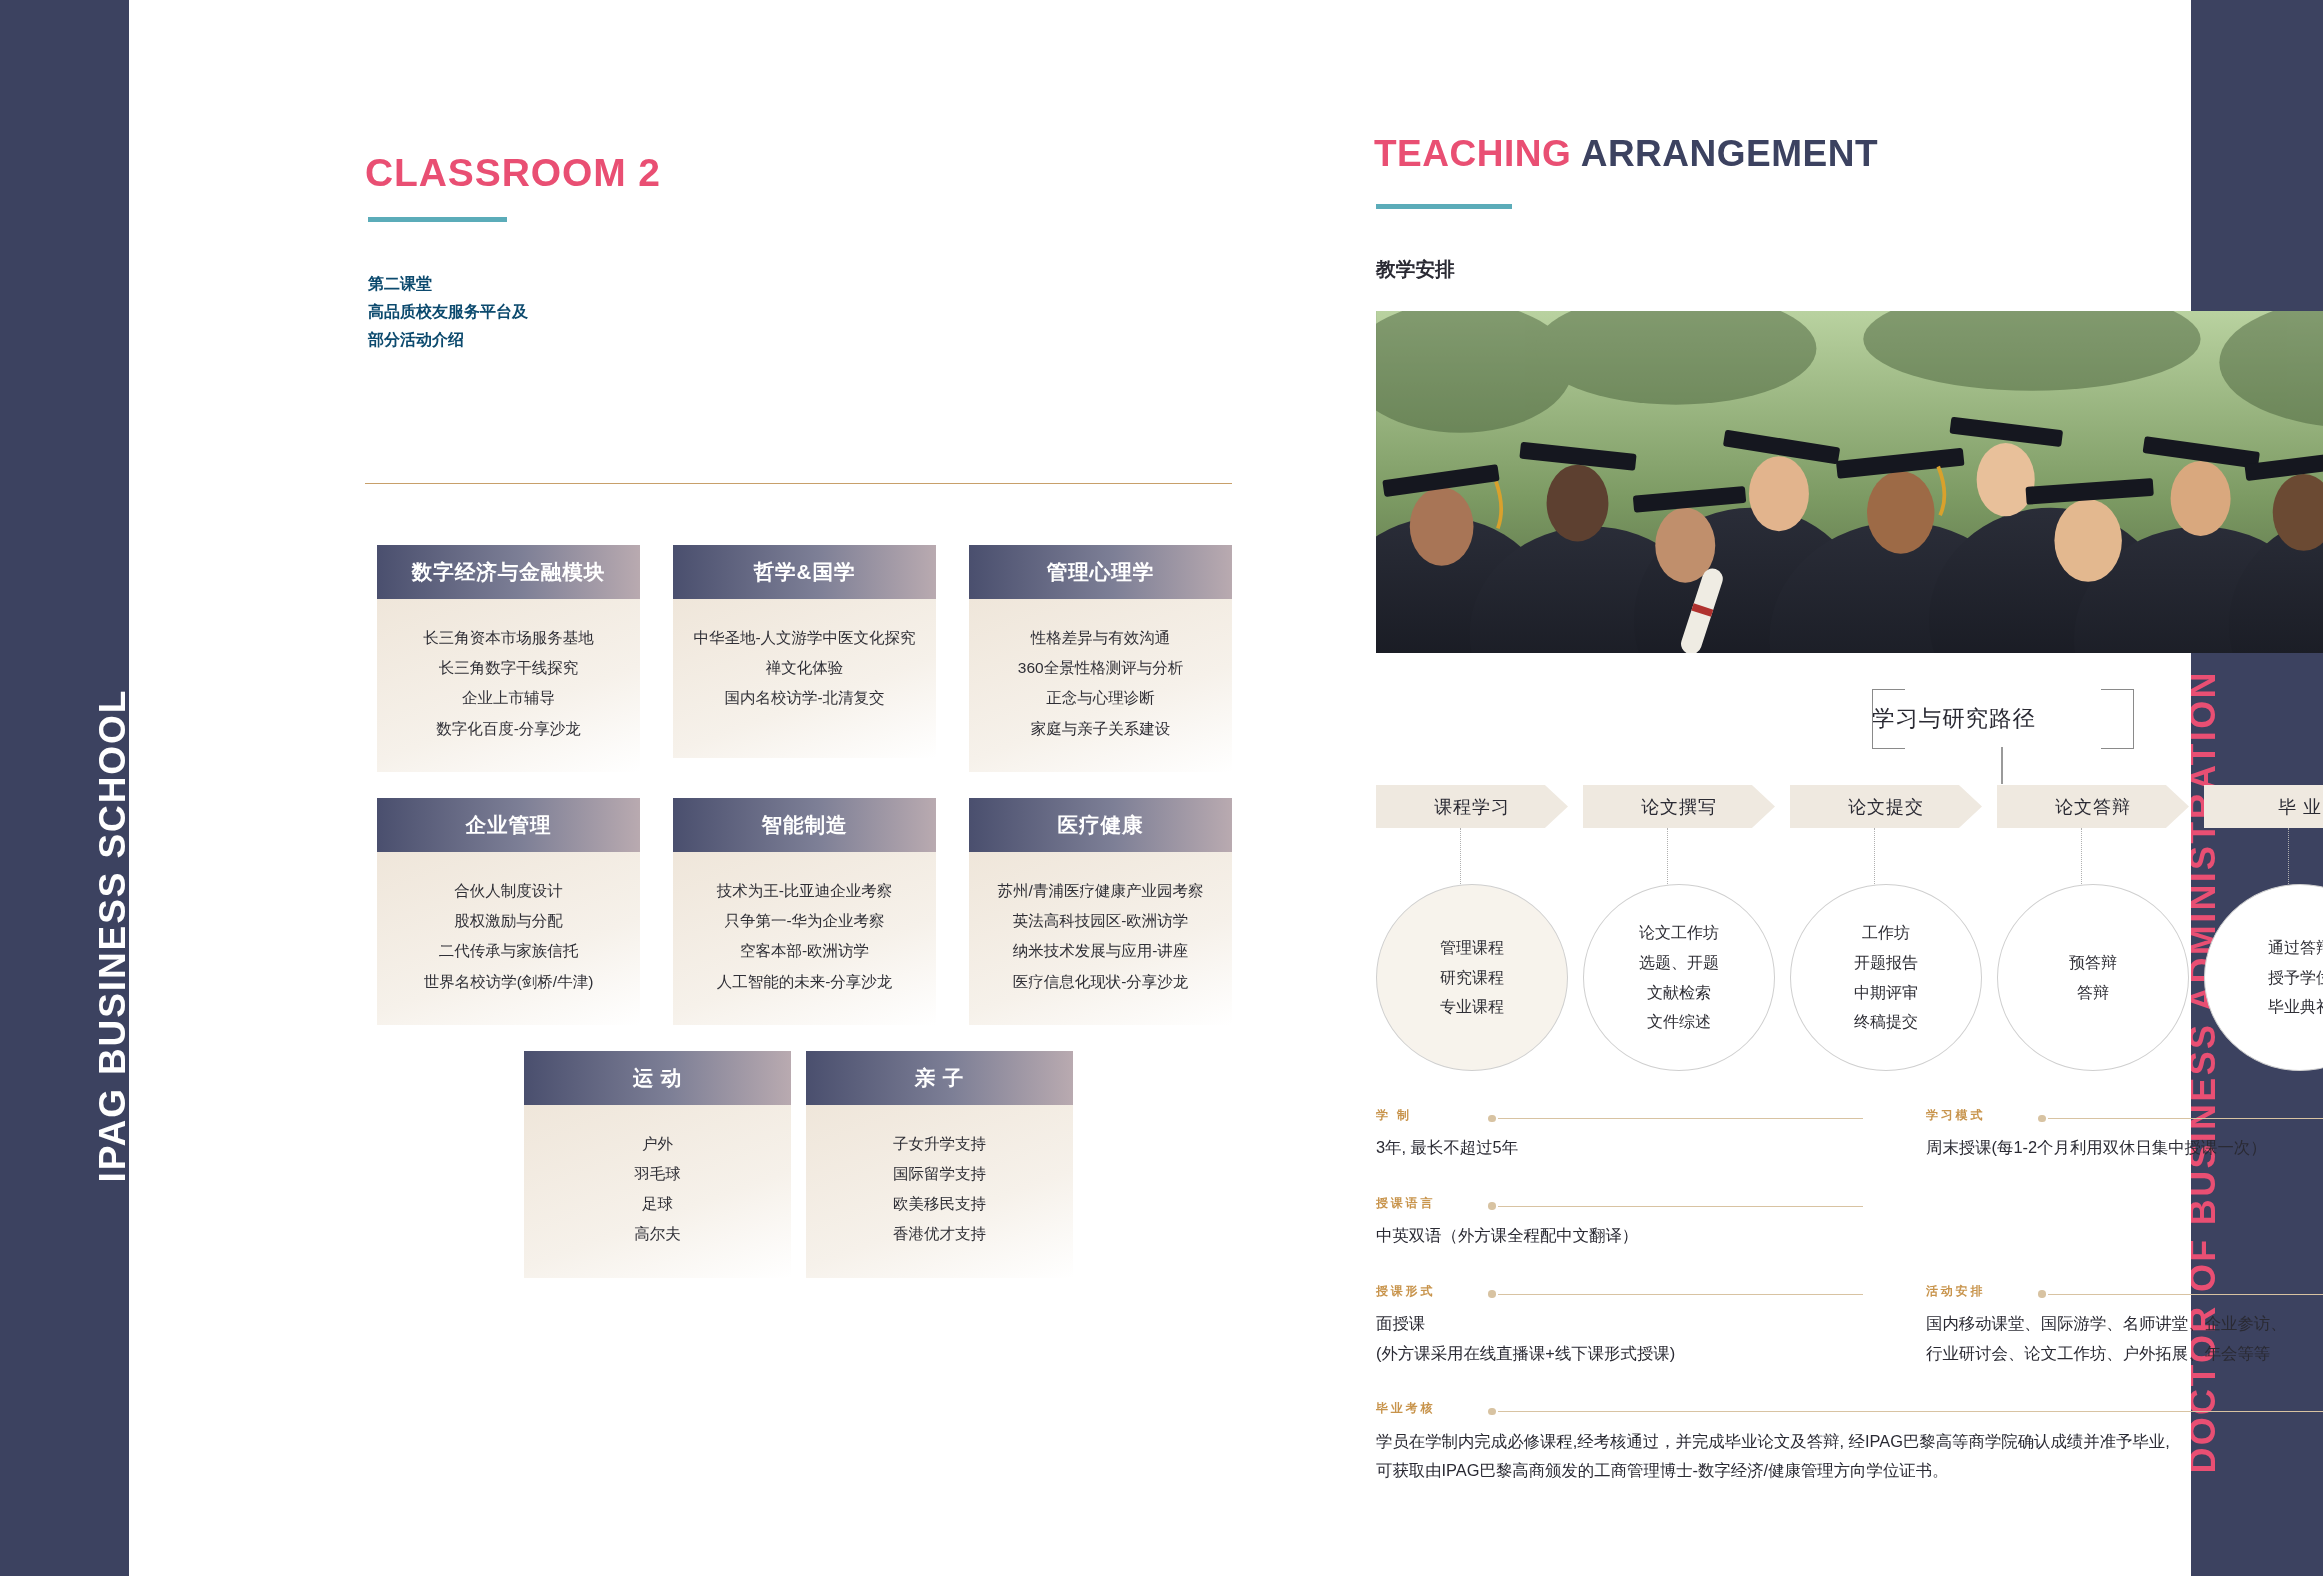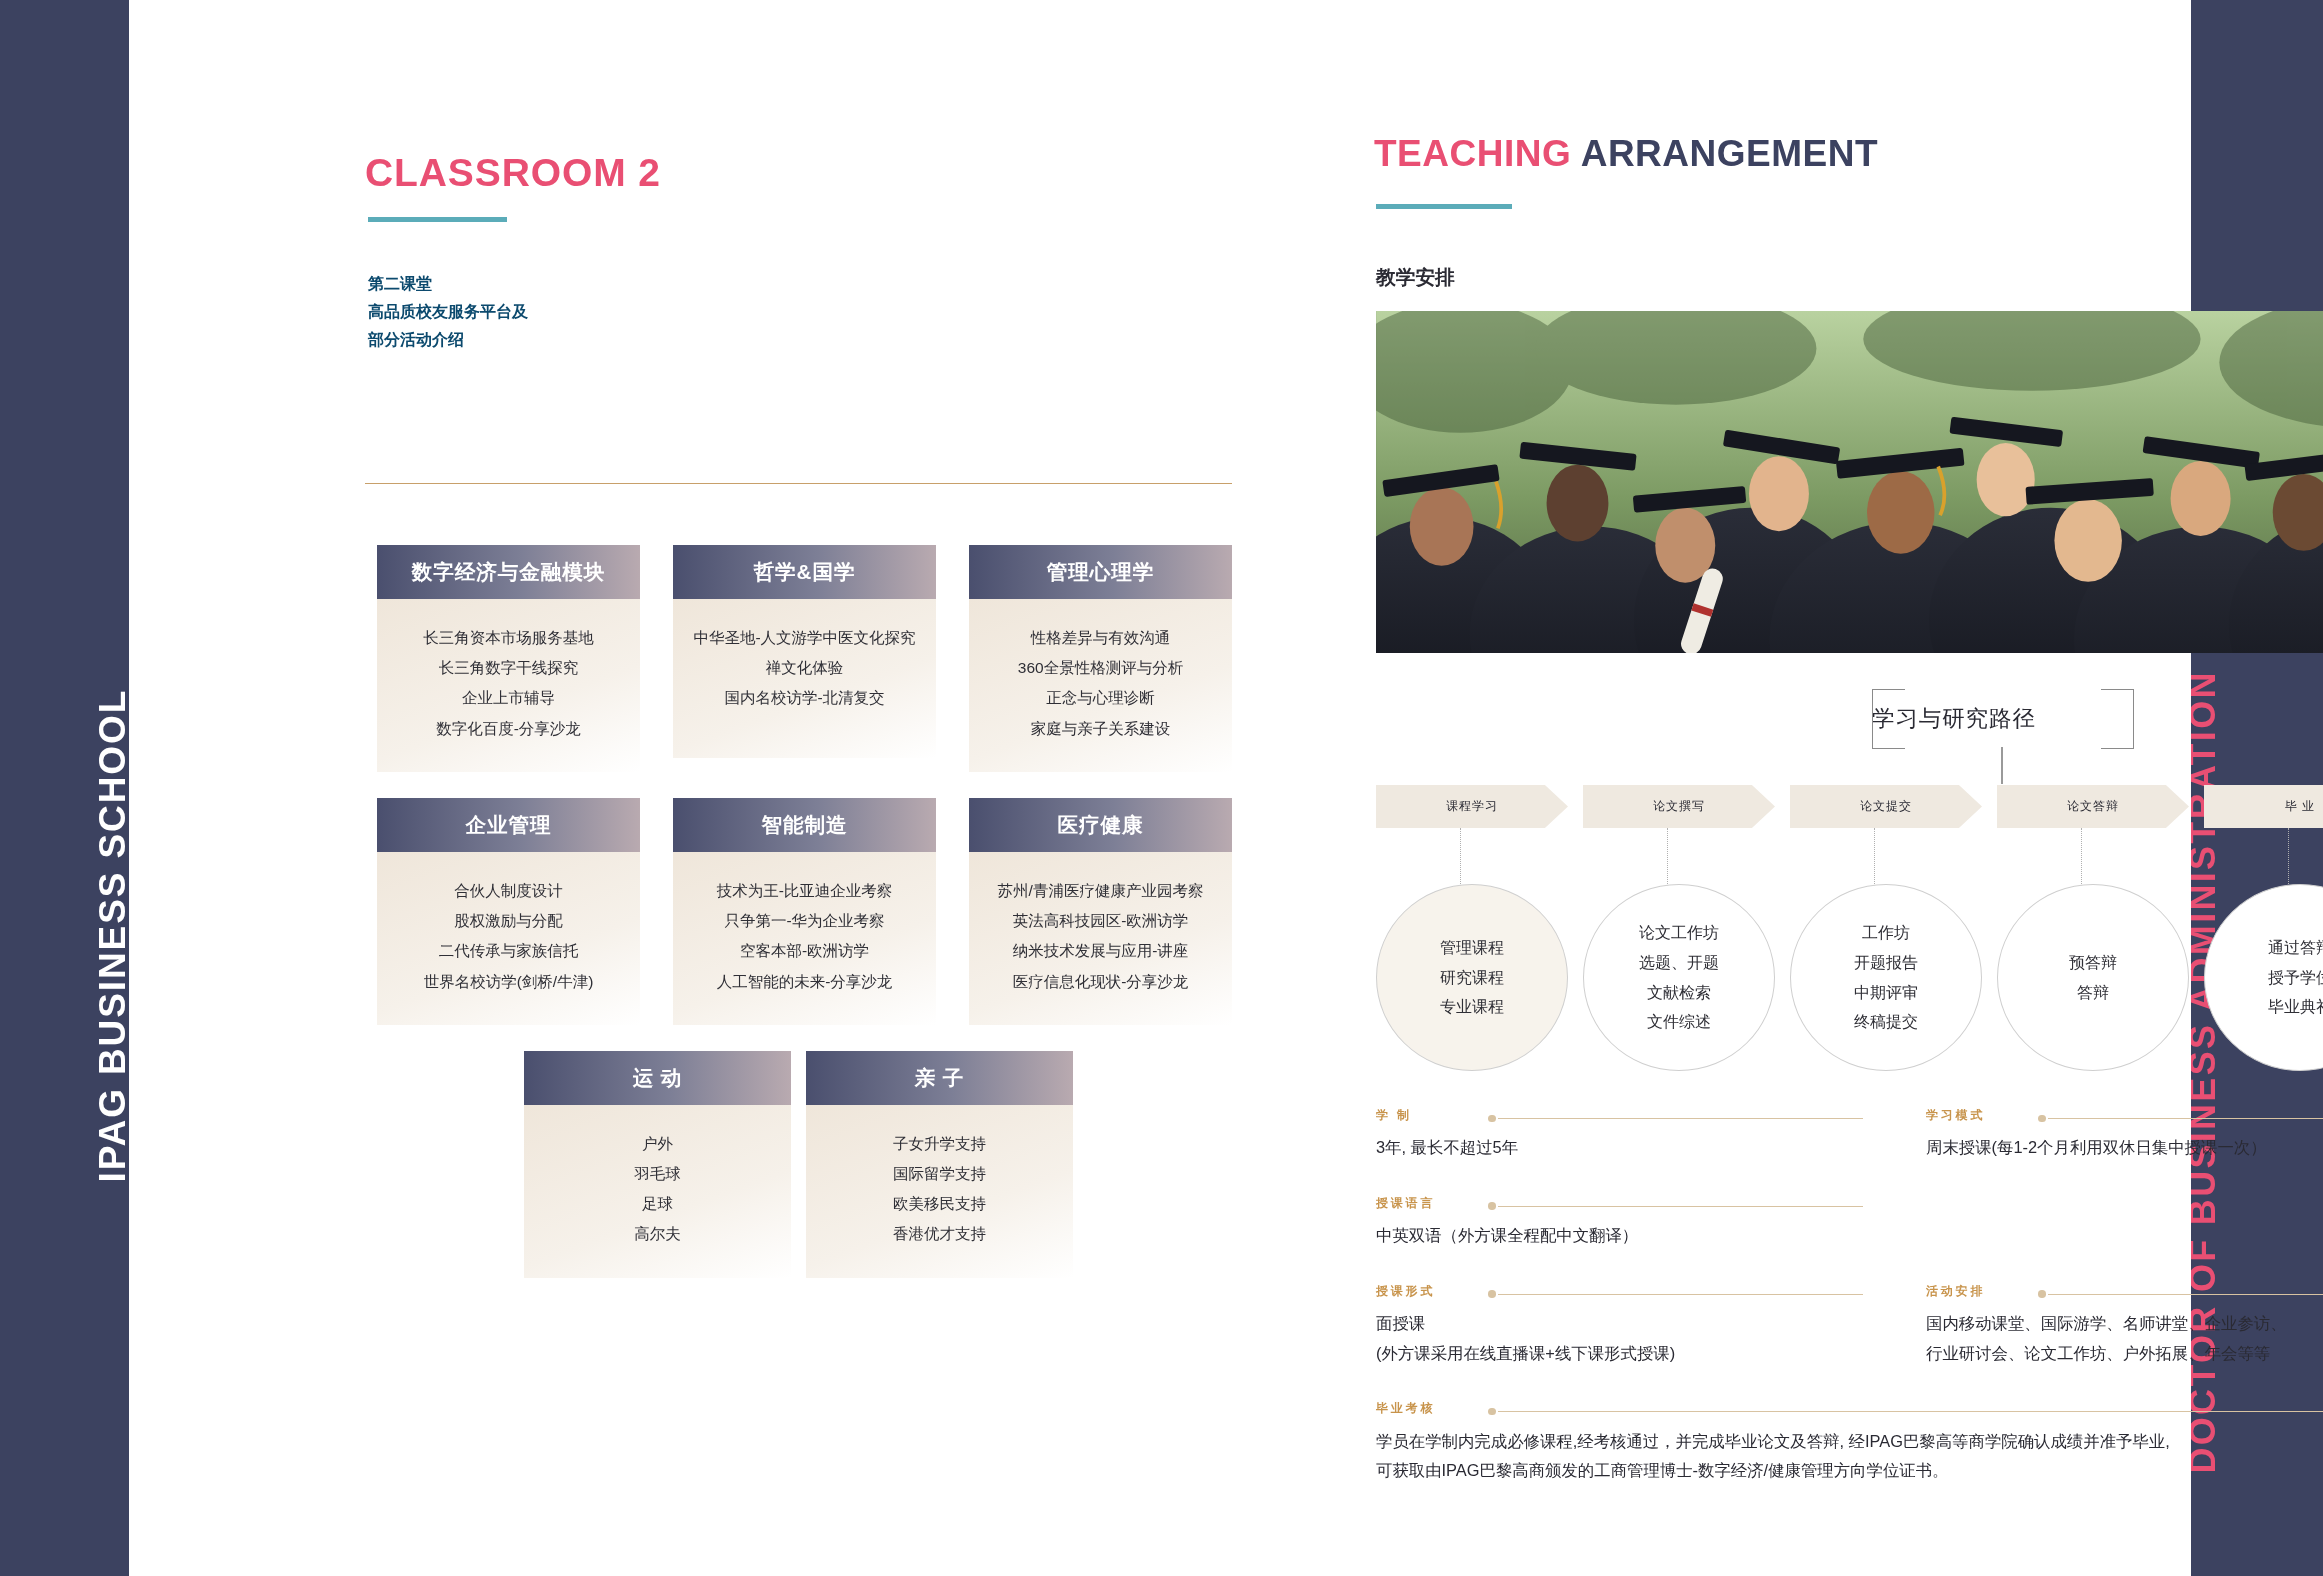--- a/index.html
+++ b/index.html
@@ -86,21 +86,21 @@
   .mod-row-small { display:flex; gap:15px; margin-left:159px; }
   .mod-row-small .mod-body { min-height:141px; }
 
   
   .right-col { position:absolute; left:1106px; top:0; width:956px; height:1577px; }
 
   .r-title { position:absolute; left:139px; top:133px; font-size:37px; font-weight:bold; letter-spacing:0.5px; }
   .r-title .pink { color:#e94f73; }
   .r-title .dark { color:#3c4260; }
   .r-rule { position:absolute; left:141px; top:204px; width:136px; height:4.7px; background:#5bacb9; }
-  .r-sub { position:absolute; left:141px; top:264px; font-size:19.7px; font-weight:bold; color:#2a2a33; }
+  .r-sub { position:absolute; left:141px; top:256px; font-size:19.7px; font-weight:bold; color:#2a2a33; }
 
   
   .photo {
     position:absolute; left:141px; top:311px; width:1087px; height:342px;
     overflow:hidden; background:#1d2430;
   }
   .photo svg { display:block; }
 
   
   .path-head {
@@ -117,21 +117,21 @@
     border-right:1.4px solid #8a8a8a; border-top:1.4px solid #8a8a8a; border-bottom:1.4px solid #8a8a8a;
   }
   .path-stem { position:absolute; left:766px; top:747px; width:1.9px; height:37px; background:#9a9a9a; }
 
   
   .chevrons { position:absolute; left:141px; top:785px; width:1096px; display:flex; gap:15px; }
   .chev {
     position:relative; width:192px; height:43px;
     background:#efe9e0;
     display:flex; align-items:center; justify-content:center;
-    font-size:12px; color:#2a2a33; letter-spacing:0.9px;
+    font-size:18px; color:#2a2a33; letter-spacing:0.9px;
     clip-path: polygon(0 0, 88% 0, 100% 50%, 88% 100%, 0 100%);
   }
   .chev.first { clip-path: polygon(0 0, 88% 0, 100% 50%, 88% 100%, 0 100%); }
 
   
   .dots { position:absolute; top:828px; width:1.9px; height:60px; border-left:1.9px dotted #b0b0b0; }
 
   
   .circles { position:absolute; left:141px; top:884px; width:1096px; display:flex; gap:15px; }
   .circ {

